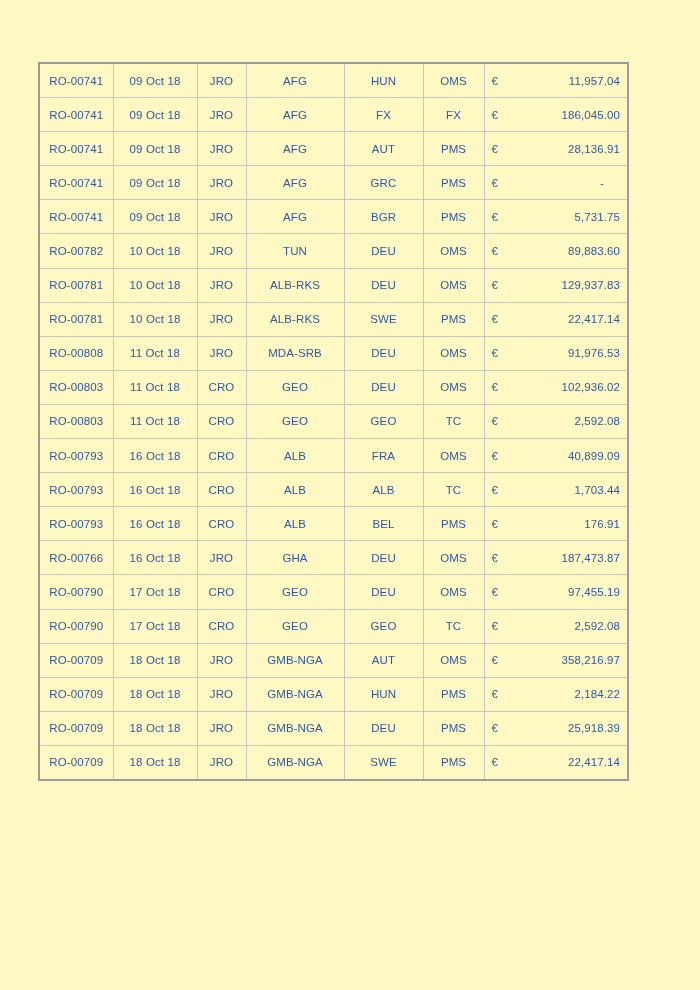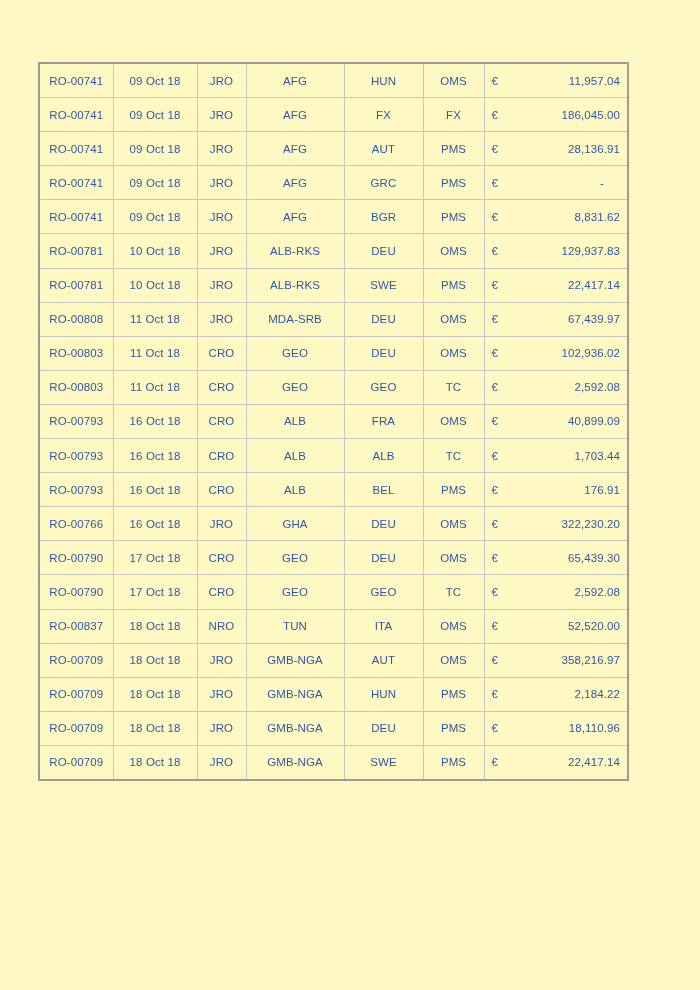--- a/index.html
+++ b/index.html
@@ -122,21 +122,35 @@
         <tr>
           <td class="cell-reference">RO-00741</td>
           <td class="cell-date">09 Oct 18</td>
           <td class="cell-office">JRO</td>
           <td class="cell-route">AFG</td>
           <td class="cell-country">BGR</td>
           <td class="cell-category">PMS</td>
           <td class="cell-amount">
             <div class="amt">
               <span class="cur">€</span>
-              <span class="val">8,831.62</span>
+              <span class="val">5,731.75</span>
+            </div>
+          </td>
+        </tr>
+        <tr>
+          <td class="cell-reference">RO-00782</td>
+          <td class="cell-date">10 Oct 18</td>
+          <td class="cell-office">JRO</td>
+          <td class="cell-route">TUN</td>
+          <td class="cell-country">DEU</td>
+          <td class="cell-category">OMS</td>
+          <td class="cell-amount">
+            <div class="amt">
+              <span class="cur">€</span>
+              <span class="val">89,883.60</span>
             </div>
           </td>
         </tr>
         <tr>
           <td class="cell-reference">RO-00781</td>
           <td class="cell-date">10 Oct 18</td>
           <td class="cell-office">JRO</td>
           <td class="cell-route">ALB-RKS</td>
           <td class="cell-country">DEU</td>
           <td class="cell-category">OMS</td>
@@ -164,21 +178,21 @@
         <tr>
           <td class="cell-reference">RO-00808</td>
           <td class="cell-date">11 Oct 18</td>
           <td class="cell-office">JRO</td>
           <td class="cell-route">MDA-SRB</td>
           <td class="cell-country">DEU</td>
           <td class="cell-category">OMS</td>
           <td class="cell-amount">
             <div class="amt">
               <span class="cur">€</span>
-              <span class="val">67,439.97</span>
+              <span class="val">91,976.53</span>
             </div>
           </td>
         </tr>
         <tr>
           <td class="cell-reference">RO-00803</td>
           <td class="cell-date">11 Oct 18</td>
           <td class="cell-office">CRO</td>
           <td class="cell-route">GEO</td>
           <td class="cell-country">DEU</td>
           <td class="cell-category">OMS</td>
@@ -248,67 +262,53 @@
         <tr>
           <td class="cell-reference">RO-00766</td>
           <td class="cell-date">16 Oct 18</td>
           <td class="cell-office">JRO</td>
           <td class="cell-route">GHA</td>
           <td class="cell-country">DEU</td>
           <td class="cell-category">OMS</td>
           <td class="cell-amount">
             <div class="amt">
               <span class="cur">€</span>
-              <span class="val">322,230.20</span>
+              <span class="val">187,473.87</span>
             </div>
           </td>
         </tr>
         <tr>
           <td class="cell-reference">RO-00790</td>
           <td class="cell-date">17 Oct 18</td>
           <td class="cell-office">CRO</td>
           <td class="cell-route">GEO</td>
           <td class="cell-country">DEU</td>
           <td class="cell-category">OMS</td>
           <td class="cell-amount">
             <div class="amt">
               <span class="cur">€</span>
-              <span class="val">65,439.30</span>
+              <span class="val">97,455.19</span>
             </div>
           </td>
         </tr>
         <tr>
           <td class="cell-reference">RO-00790</td>
           <td class="cell-date">17 Oct 18</td>
           <td class="cell-office">CRO</td>
           <td class="cell-route">GEO</td>
           <td class="cell-country">GEO</td>
           <td class="cell-category">TC</td>
           <td class="cell-amount">
             <div class="amt">
               <span class="cur">€</span>
               <span class="val">2,592.08</span>
             </div>
           </td>
         </tr>
         <tr>
-          <td class="cell-reference">RO-00837</td>
-          <td class="cell-date">18 Oct 18</td>
-          <td class="cell-office">NRO</td>
-          <td class="cell-route">TUN</td>
-          <td class="cell-country">ITA</td>
-          <td class="cell-category">OMS</td>
-          <td class="cell-amount">
-            <div class="amt">
-              <span class="cur">€</span>
-              <span class="val">52,520.00</span>
-            </div>
-          </td>
-        </tr>
-        <tr>
           <td class="cell-reference">RO-00709</td>
           <td class="cell-date">18 Oct 18</td>
           <td class="cell-office">JRO</td>
           <td class="cell-route">GMB-NGA</td>
           <td class="cell-country">AUT</td>
           <td class="cell-category">OMS</td>
           <td class="cell-amount">
             <div class="amt">
               <span class="cur">€</span>
               <span class="val">358,216.97</span>
@@ -332,21 +332,21 @@
         <tr>
           <td class="cell-reference">RO-00709</td>
           <td class="cell-date">18 Oct 18</td>
           <td class="cell-office">JRO</td>
           <td class="cell-route">GMB-NGA</td>
           <td class="cell-country">DEU</td>
           <td class="cell-category">PMS</td>
           <td class="cell-amount">
             <div class="amt">
               <span class="cur">€</span>
-              <span class="val">18,110.96</span>
+              <span class="val">25,918.39</span>
             </div>
           </td>
         </tr>
         <tr>
           <td class="cell-reference">RO-00709</td>
           <td class="cell-date">18 Oct 18</td>
           <td class="cell-office">JRO</td>
           <td class="cell-route">GMB-NGA</td>
           <td class="cell-country">SWE</td>
           <td class="cell-category">PMS</td>

